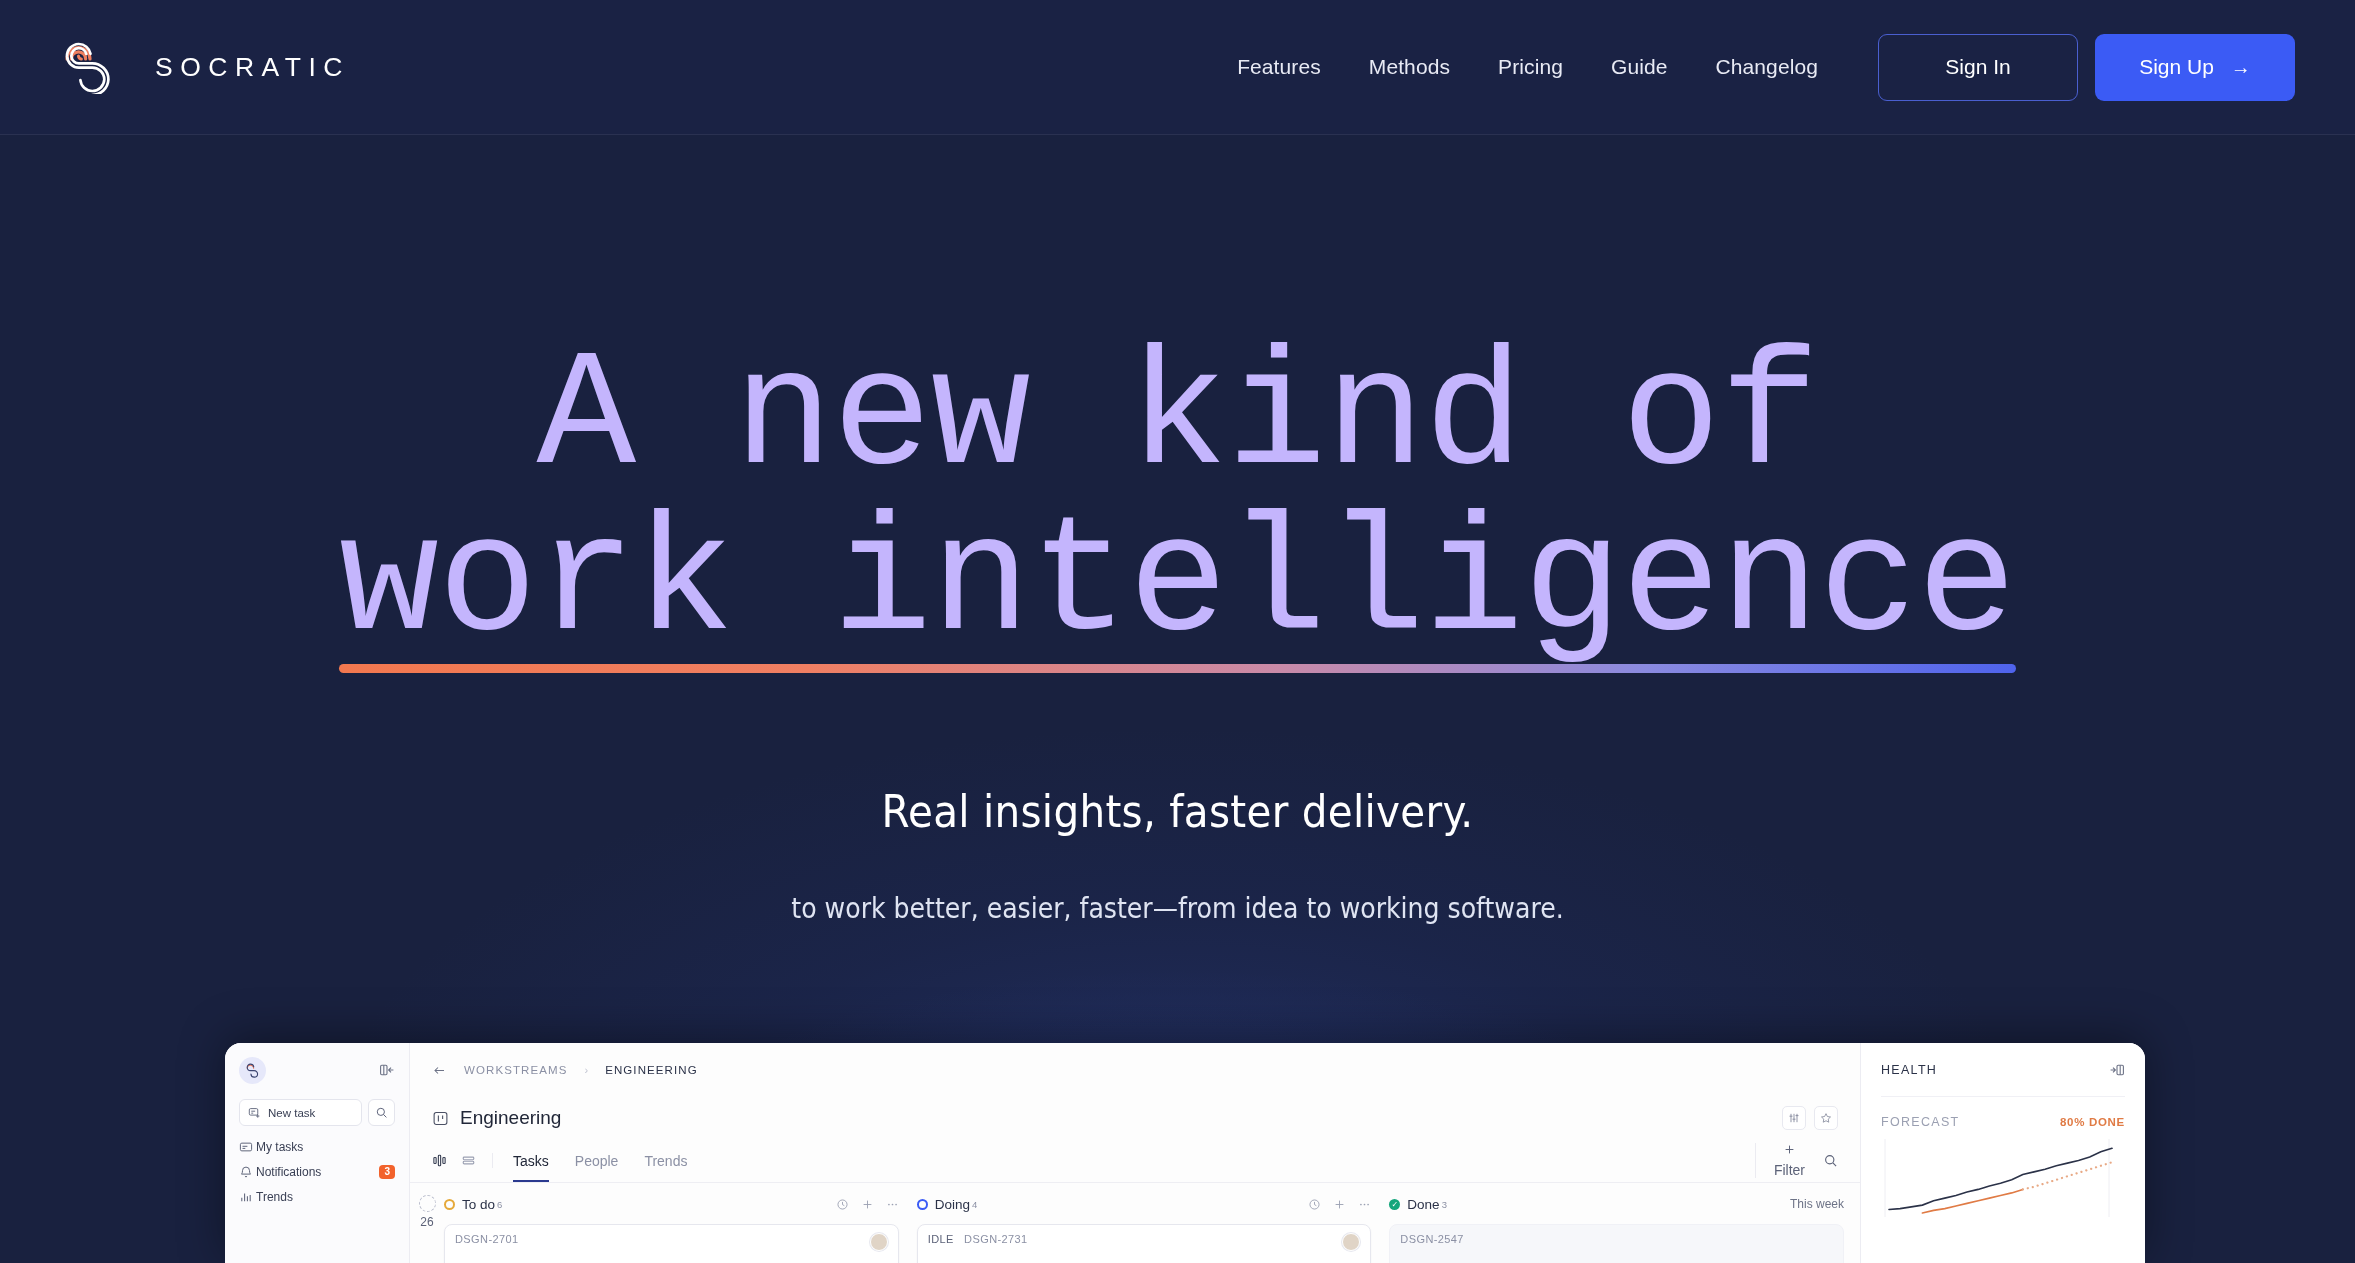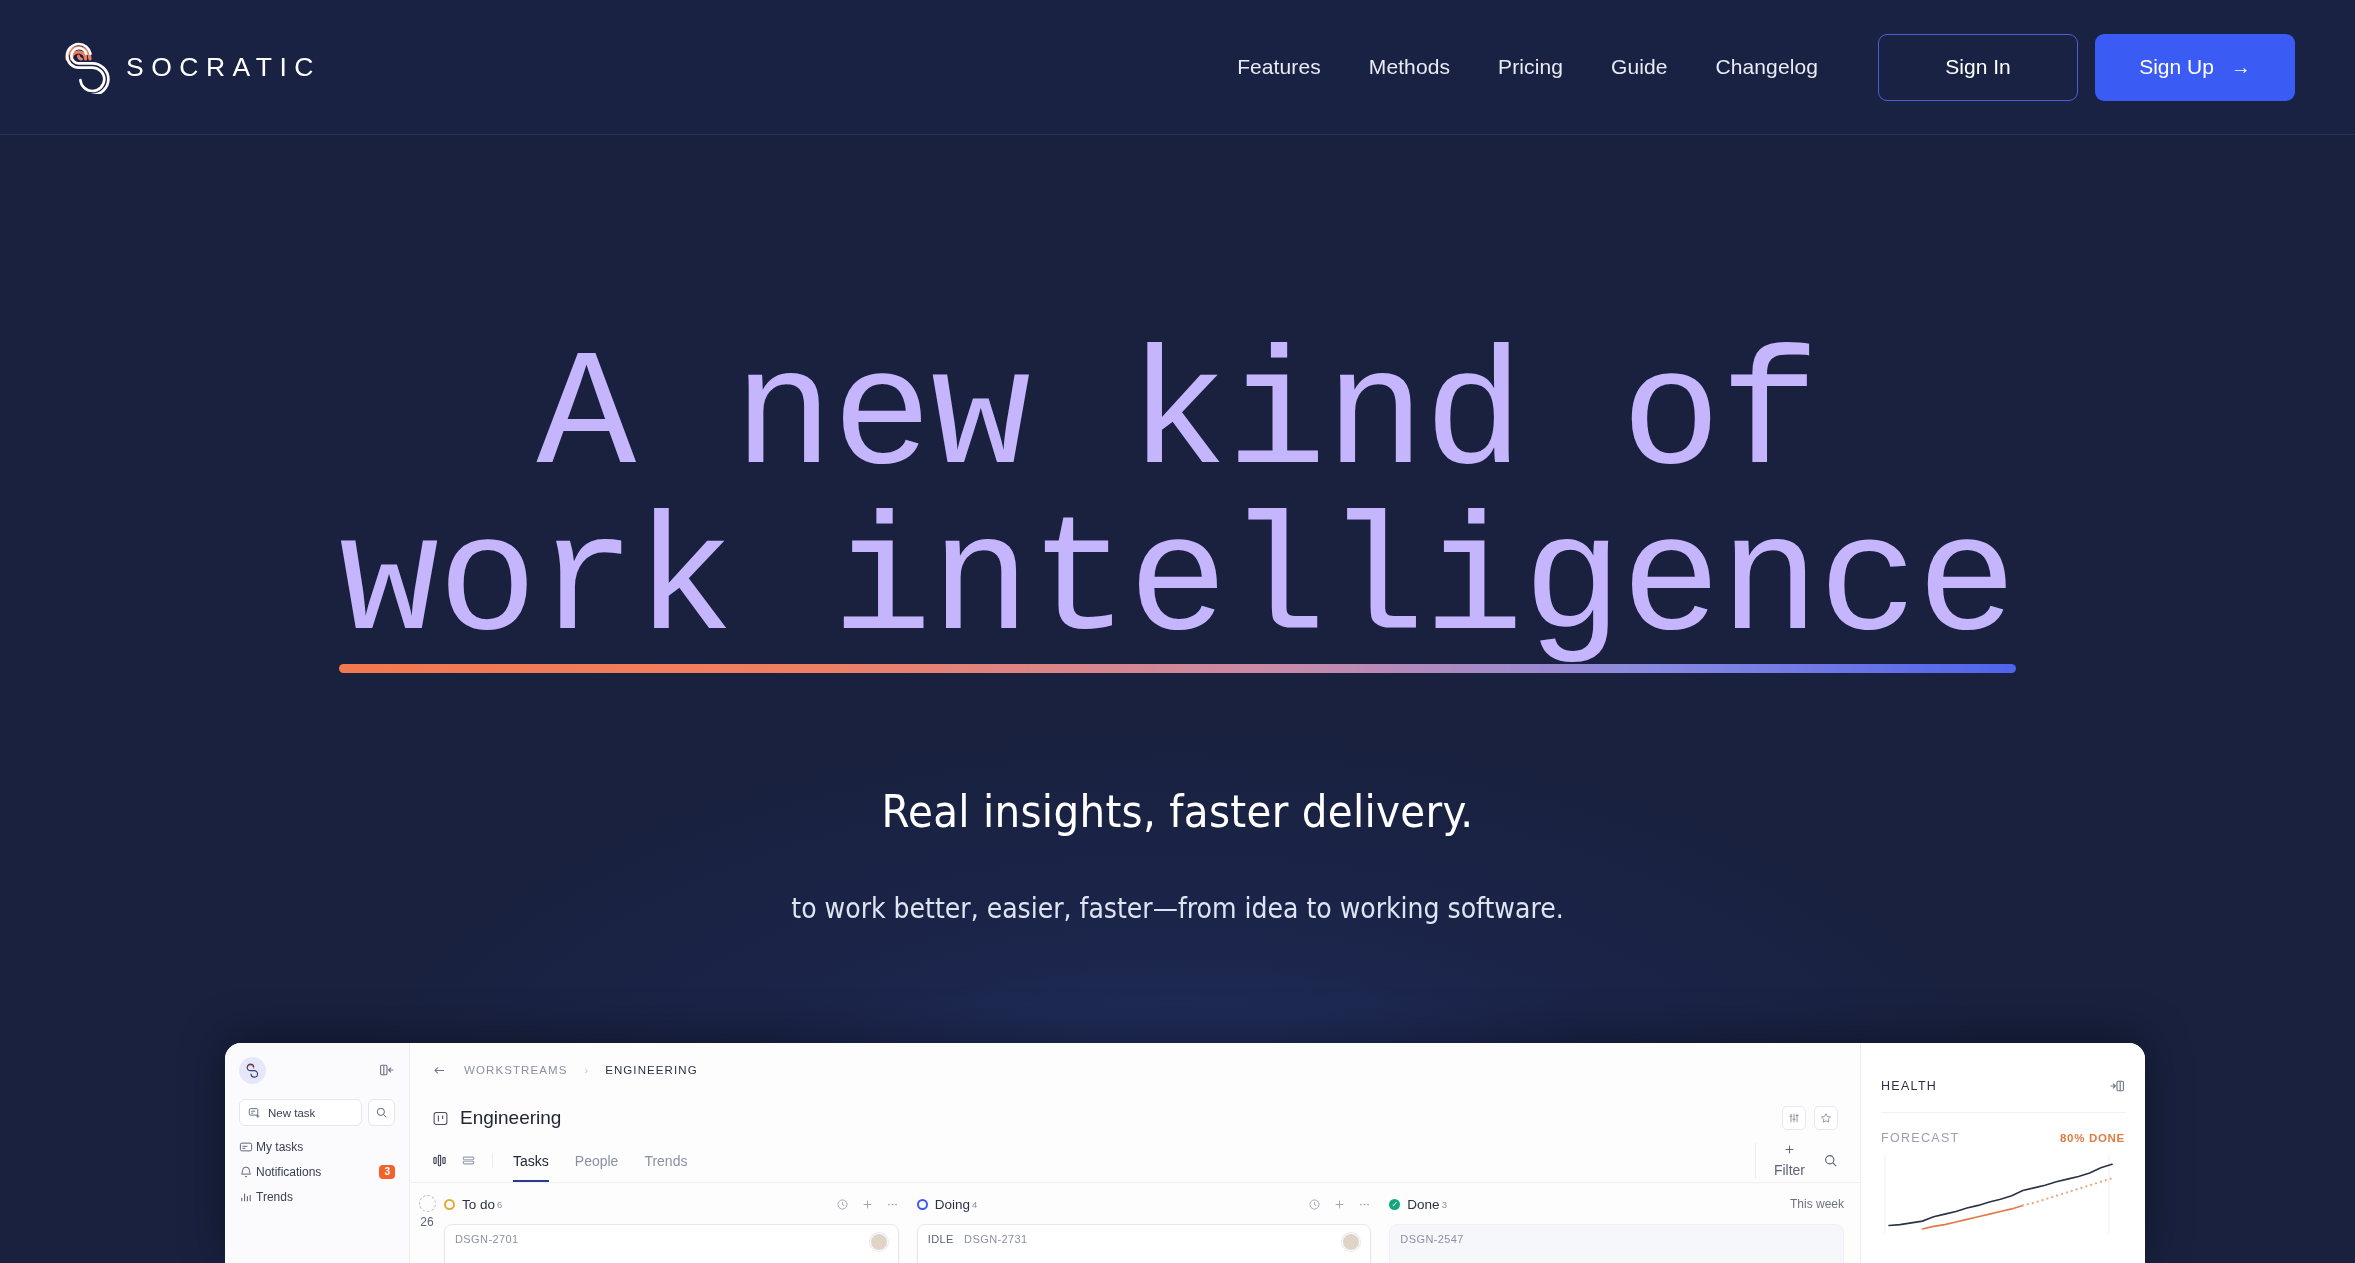--- a/index.html
+++ b/index.html
@@ -22,21 +22,21 @@
 
   
   .nav{
     position:absolute; left:0; top:0; width:2355px; height:135px;
     display:flex; align-items:center; justify-content:space-between;
     padding:0 60px;
     border-bottom:1px solid rgba(255,255,255,.07);
     background:#1a2244;
     z-index:5;
   }
-  .brand{ display:flex; align-items:center; gap:14px; }
+  .brand{ display:flex; align-items:center; gap:43px; }
   .brand-mark{ width:52px; height:54px; display:block; }
   .brand-word{
     font-size:26.5px; letter-spacing:7.5px; font-weight:400; color:#fff;
     font-family:"Liberation Sans", sans-serif;
   }
   .nav-right{ display:flex; align-items:center; gap:0; }
   .nav-links{ display:flex; align-items:center; gap:48px; margin-right:60px; }
   .nav-link{
     font-size:21px; color:#e8eaf4; text-decoration:none; white-space:nowrap;
     font-weight:400; letter-spacing:.1px;
@@ -143,21 +143,21 @@
     margin-top:9px; height:60px; background:#fff; border:1px solid #e6e7ee;
     border-radius:8px; box-shadow:0 1px 2px rgba(20,25,50,.05);
     padding:8px 10px; display:flex; justify-content:space-between;
   }
   .card.ghost{ background:#f6f7fa; border-color:#f0f1f6; box-shadow:none; }
   .card-id{ font-size:11px; color:#8b90a4; letter-spacing:.4px; }
   .card-id .key{ color:#5c6278; }
   .card-av{ width:18px; height:18px; border-radius:50%; background:#e0d4c6; border:1.5px solid #fff; box-shadow:0 0 0 1px #e7e8ef; }
 
   
-  .app-right{ width:285px; flex:0 0 285px; border-left:1px solid #ececf2; background:#fff; padding:16px 20px; }
+  .app-right{ width:285px; flex:0 0 285px; border-left:1px solid #ececf2; background:#fff; padding:0 20px; }
   .rp-head{ height:54px; display:flex; align-items:center; justify-content:space-between; border-bottom:1px solid #f0f0f5; }
   .rp-title{ font-size:12.5px; letter-spacing:1.3px; color:#2b3248; }
   .rp-sub{ display:flex; align-items:center; justify-content:space-between; margin-top:18px; }
   .rp-sub-l{ font-size:12.5px; letter-spacing:1.3px; color:#9ba0b2; }
   .rp-sub-r{ font-size:11.5px; letter-spacing:.7px; color:#e07b45; font-weight:600; }
   .rp-chart{ margin-top:10px; }
 
   .ico{ display:inline-flex; align-items:center; justify-content:center; }
 </style>
 </head>

